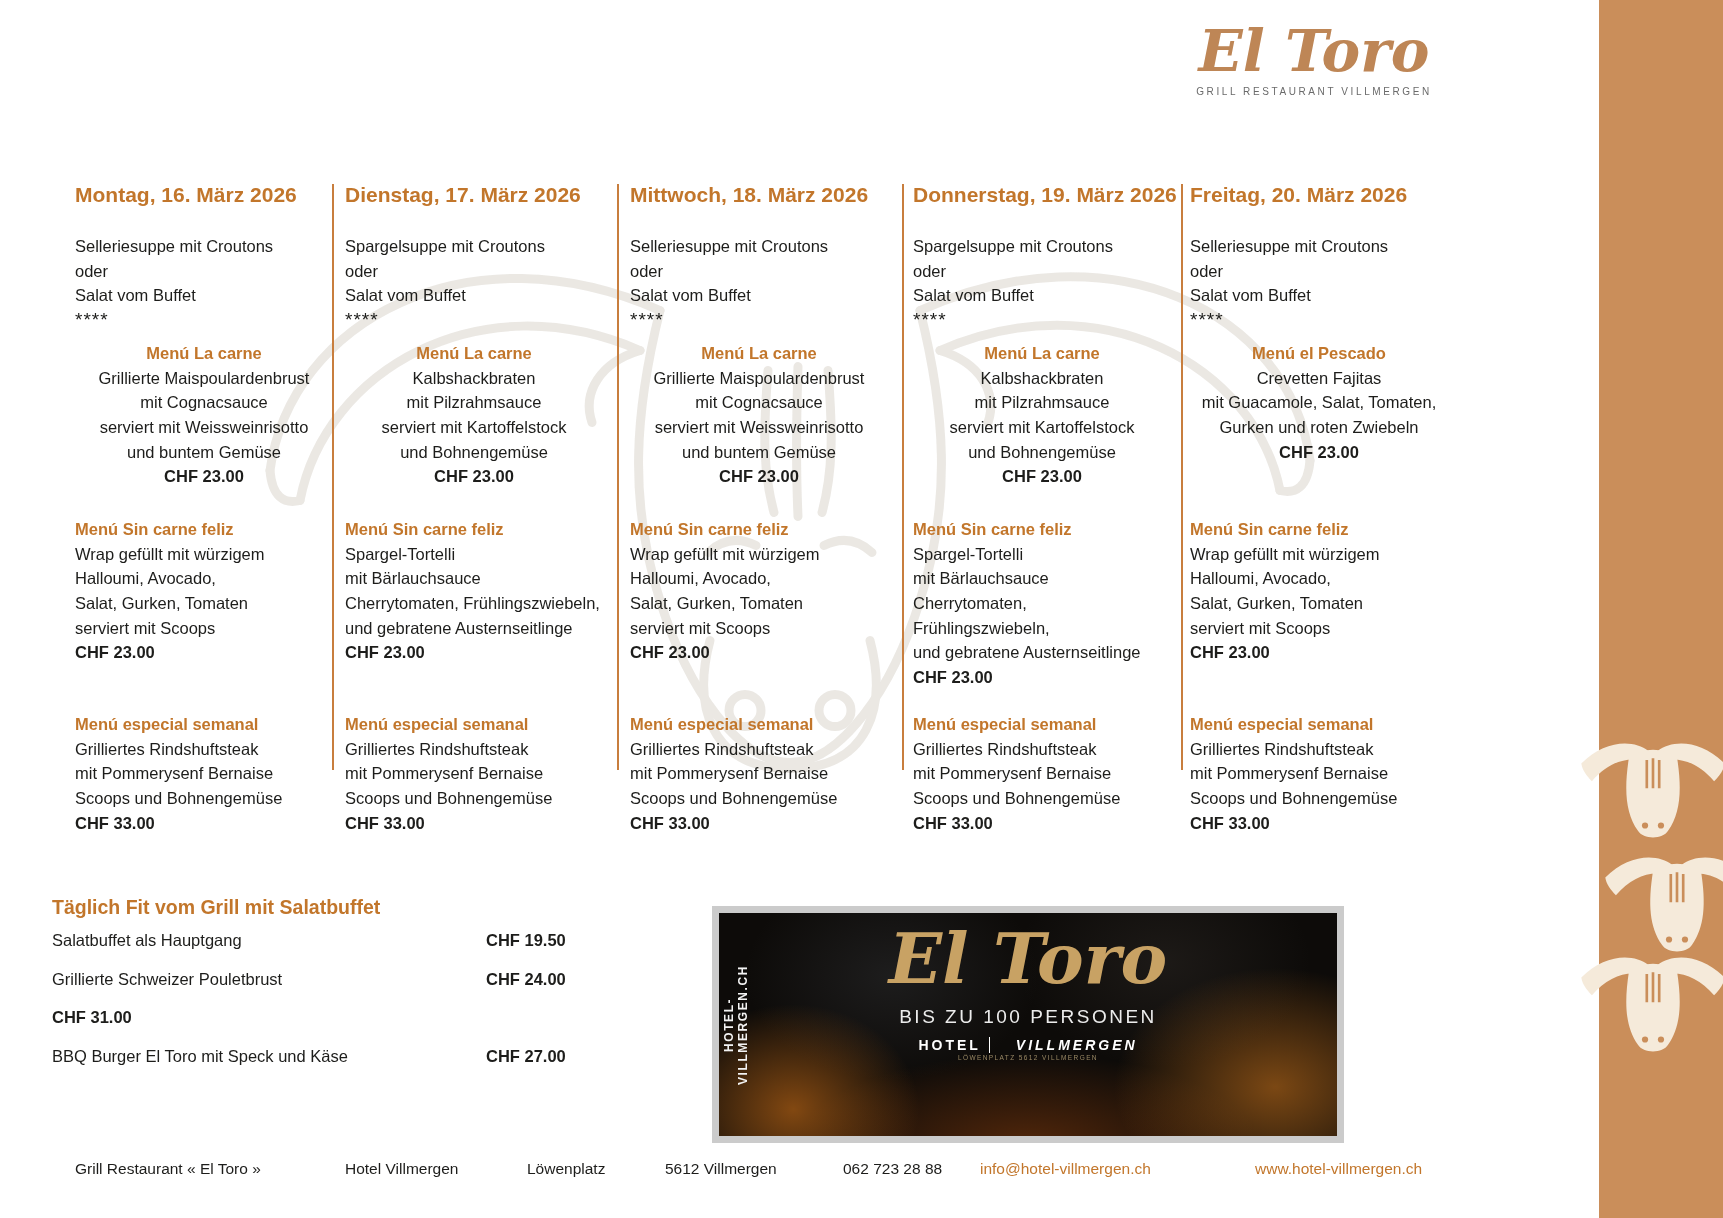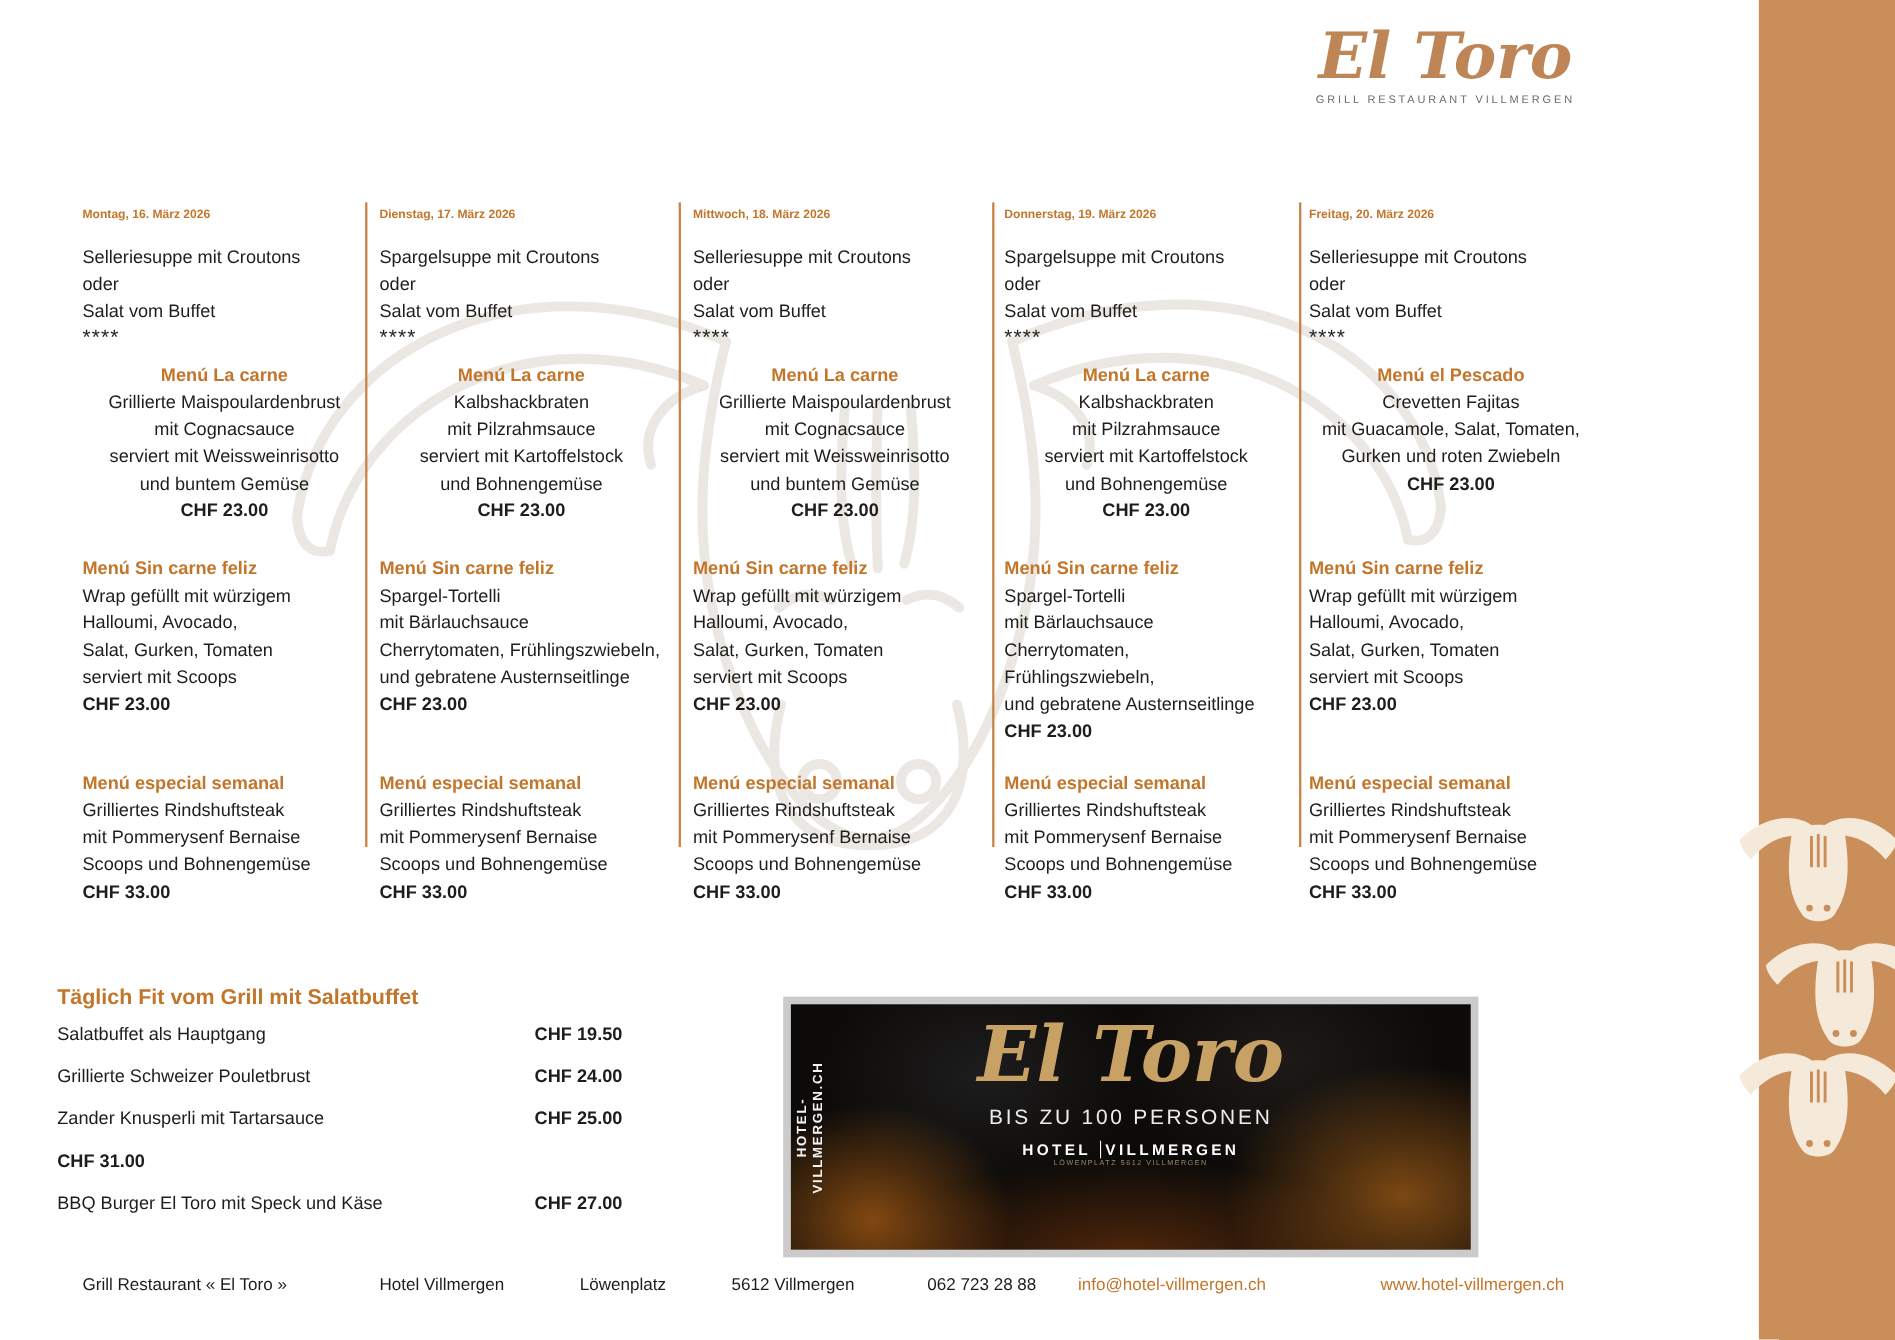--- a/index.html
+++ b/index.html
@@ -17,21 +17,21 @@
 
   
   .band { position:absolute; left:1599px; top:0; width:124px; height:1218px; background:var(--band,#CA8E5A); }
   .band-bull { position:absolute; }
 
   
   .watermark { position:absolute; left:240px; top:168px; width:1100px; height:645px; opacity:.9; }
 
   
   .col { position:absolute; top:184px; width:258px; font-size:16.5px; line-height:24.7px; }
-  .day-h { margin:0 0 16px 0; font-size:11px; line-height:22px; font-weight:bold;
+  .day-h { margin:0 0 28px 0; font-size:21px; line-height:22px; font-weight:bold;
            color:var(--accent,#C2762B); white-space:nowrap; }
   .starter { margin-bottom:8px; }
   .ln { white-space:nowrap; }
   .ln:empty { display:none; }
   .stars { font-size:19px; letter-spacing:1px; }
   .sec-h { font-weight:bold; color:var(--accent,#C2762B); white-space:nowrap; }
   .price { font-weight:bold; }
   .sec1 { min-height:176px;text-align:center; }
   .sec2 { min-height:195px; }
   .divider { position:absolute; top:184px; width:2px; height:586px; background:var(--divider,#C87E3E); }
@@ -54,21 +54,21 @@
       radial-gradient(ellipse 210px 150px at 28% 28%, rgba(104,110,120,.18), transparent 70%),
       radial-gradient(ellipse 210px 150px at 72% 22%, rgba(112,102,96,.16), transparent 70%),
       #0d0b09; }
   .banner-vert { position:absolute; left:3px; top:50%; transform:translateY(-50%) rotate(180deg);
                  writing-mode:vertical-rl; font-size:12px; font-weight:bold; letter-spacing:1.6px; color:#f3f3f3; }
   .banner-script { margin-top:0px; font-family:"DejaVu Serif",serif; font-style:italic; font-weight:bold;
                    font-size:70px; line-height:1.3; color:var(--gold,#C8A264); }
   .banner-l1 { font-size:24px; font-weight:bold; letter-spacing:2px; margin-top:-12px; }
   .banner-l2 { font-size:19px; letter-spacing:2.5px; margin-top:2px; color:#ececec; }
   .banner-hotel { margin-top:9px; font-size:14px; font-weight:bold; letter-spacing:3px; }
-  .banner-hotel .vr { border-left:1px solid #fff; padding-left:4px; margin-left:8px; }
+  .banner-hotel .vr { border-left:1px solid #fff; padding-left:26px; margin-left:8px;font-style:italic; }
   .banner-addr { font-size:6.5px; letter-spacing:1.4px; color:#9b8a66; margin-top:1px; }
 
   
   .fi { position:absolute; top:1160px; font-size:15.5px; white-space:nowrap; color:#1d1d1b; }
   .fi.link { color:var(--accent,#C2762B); }
 </style>
 </head>
 <body>
 
 <div class="page">
@@ -313,24 +313,20 @@
     <div class="daily-h">Täglich Fit vom Grill mit Salatbuffet</div>
     <div class="daily-row">
       <span class="daily-label">Salatbuffet als Hauptgang</span>
       <span class="daily-price">CHF 19.50</span>
     </div>
     <div class="daily-row">
       <span class="daily-label">Grillierte Schweizer Pouletbrust</span>
       <span class="daily-price">CHF 24.00</span>
     </div>
     <div class="daily-row">
-      <span class="daily-label">Zander Knusperli mit Tartarsauce</span>
-      <span class="daily-price">CHF 25.00</span>
-    </div>
-    <div class="daily-row">
       <span class="daily-price">CHF 31.00</span>
     </div>
     <div class="daily-row">
       <span class="daily-label">BBQ Burger El Toro mit Speck und Käse</span>
       <span class="daily-price">CHF 27.00</span>
     </div>
   </div>
 
   <div class="banner">
     <div class="banner-inner">

